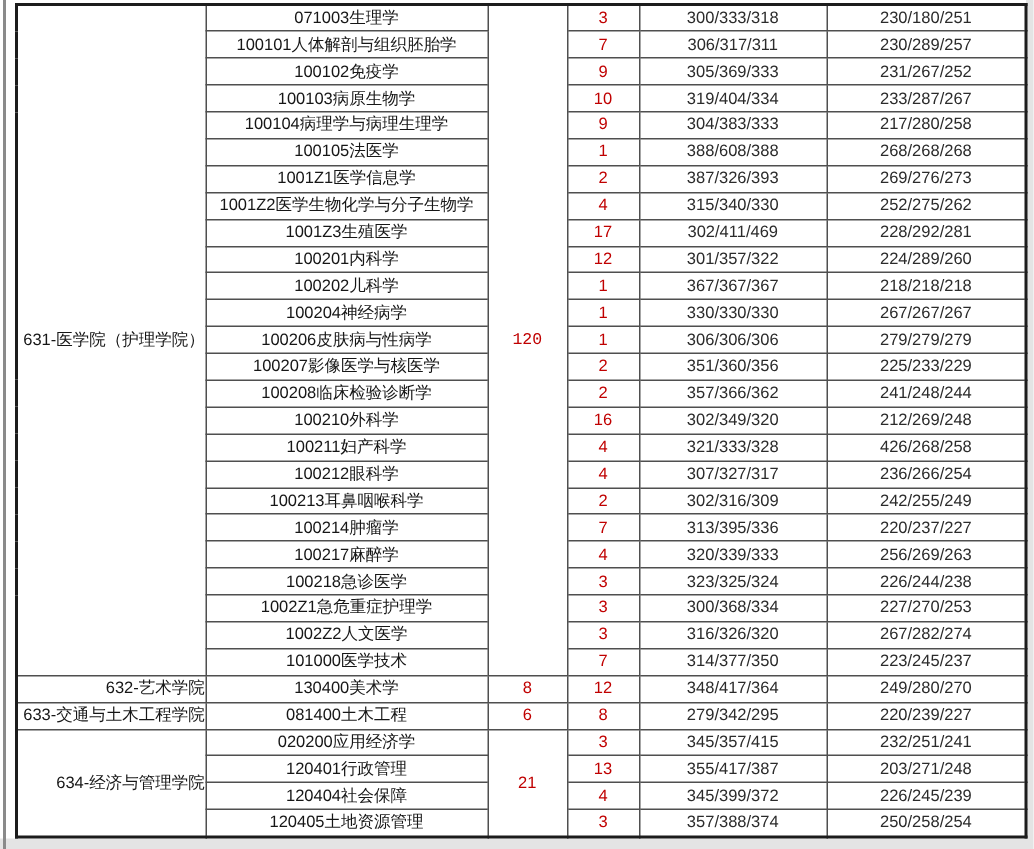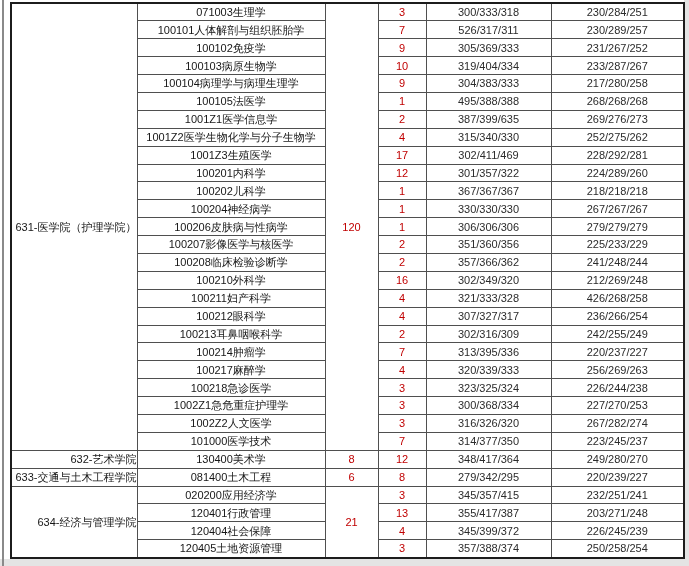--- a/index.html
+++ b/index.html
@@ -47,29 +47,29 @@
         <col style="width:188px">
         <col style="width:53px">
         <col style="width:48px">
         <col style="width:125px">
         <col style="width:133px">
       </colgroup>
       <tbody id="rows">
           <tr class="data-row">
             <td class="college" rowspan="25">631-医学院（护理学院）</td>
             <td class="major">071003生理学</td>
-            <td class="num" rowspan="25" style="color: rgb(192, 0, 0);">120</td>
+            <td class="num" rowspan="25" style="color: rgb(192, 0, 0); font-family: Liberation Mono, monospace;">120</td>
             <td class="num" style="color: rgb(192, 0, 0);">3</td>
             <td class="score">300/333/318</td>
-            <td class="score">230/284/251</td>
+            <td class="score">230/180/251</td>
           </tr>
           <tr class="data-row">
             <td class="major">100101人体解剖与组织胚胎学</td>
             <td class="num" style="color: rgb(192, 0, 0);">7</td>
-            <td class="score">526/317/311</td>
+            <td class="score">306/317/311</td>
             <td class="score">230/289/257</td>
           </tr>
           <tr class="data-row">
             <td class="major">100102免疫学</td>
             <td class="num" style="color: rgb(192, 0, 0);">9</td>
             <td class="score">305/369/333</td>
             <td class="score">231/267/252</td>
           </tr>
           <tr class="data-row">
             <td class="major">100103病原生物学</td>
@@ -79,27 +79,27 @@
           </tr>
           <tr class="data-row">
             <td class="major">100104病理学与病理生理学</td>
             <td class="num" style="color: rgb(192, 0, 0);">9</td>
             <td class="score">304/383/333</td>
             <td class="score">217/280/258</td>
           </tr>
           <tr class="data-row">
             <td class="major">100105法医学</td>
             <td class="num" style="color: rgb(192, 0, 0);">1</td>
-            <td class="score">495/388/388</td>
+            <td class="score">388/608/388</td>
             <td class="score">268/268/268</td>
           </tr>
           <tr class="data-row">
             <td class="major">1001Z1医学信息学</td>
             <td class="num" style="color: rgb(192, 0, 0);">2</td>
-            <td class="score">387/399/635</td>
+            <td class="score">387/326/393</td>
             <td class="score">269/276/273</td>
           </tr>
           <tr class="data-row">
             <td class="major">1001Z2医学生物化学与分子生物学</td>
             <td class="num" style="color: rgb(192, 0, 0);">4</td>
             <td class="score">315/340/330</td>
             <td class="score">252/275/262</td>
           </tr>
           <tr class="data-row">
             <td class="major">1001Z3生殖医学</td>

